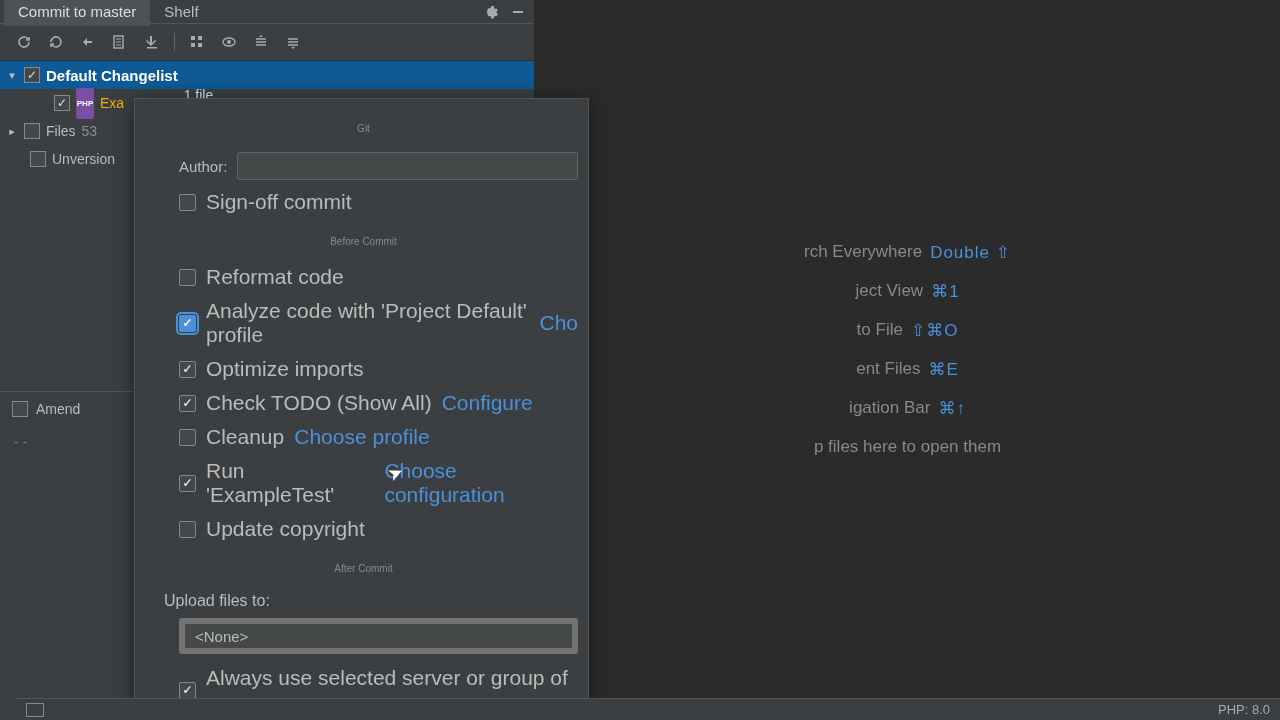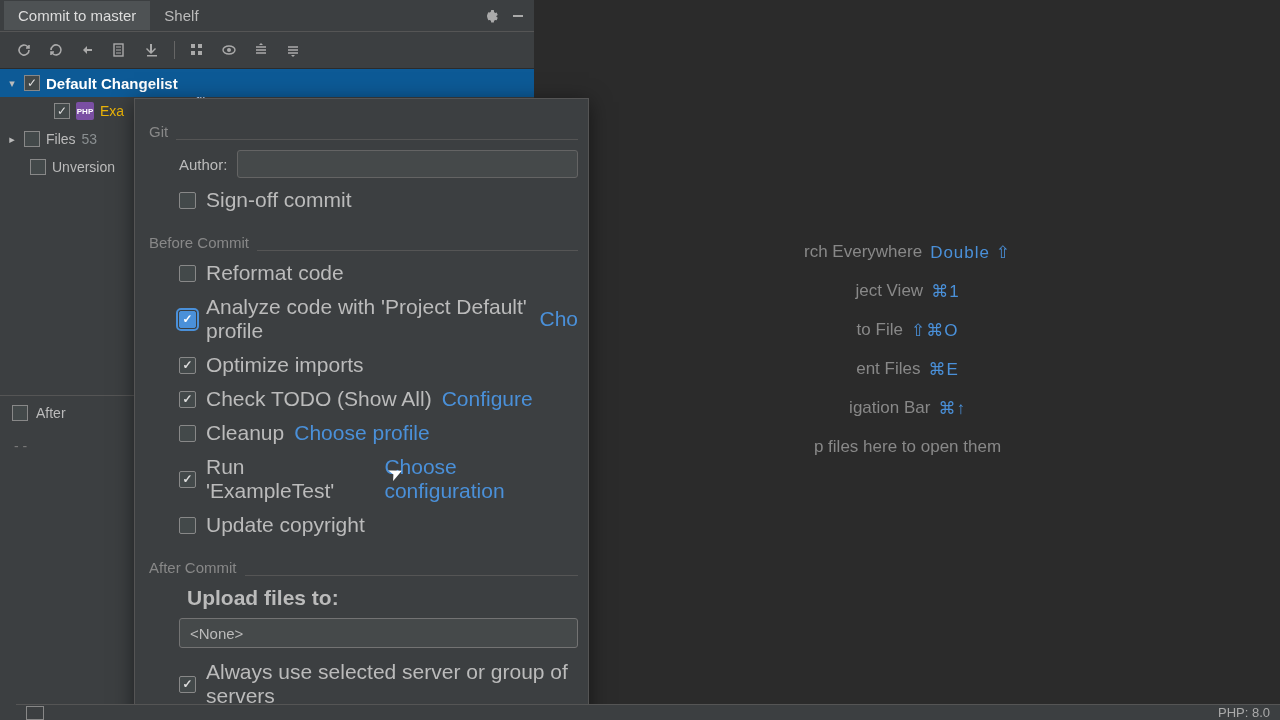--- a/index.html
+++ b/index.html
@@ -2,40 +2,40 @@
 <html><head>
 <meta charset="utf-8">
 <style>
 * { margin: 0; padding: 0; box-sizing: border-box; font-family: -apple-system, "Segoe UI", sans-serif; }
 body { background: #2b2b2b; color: #bbbbbb; width: 1280px; height: 720px; overflow: hidden; position: relative; font-size: 14px; }
 
 
 .commit-panel { position: absolute; left: 0; top: 0; width: 535px; height: 100%; background: #3c3f41; border-right: 1px solid #2b2b2b; display: flex; flex-direction: column; }
 
 
-.tabs-header { display: flex; align-items: center; height: 32px; padding: 0 4px; border-bottom: 1px solid #555; }
+.tabs-header { display: flex; align-items: center; height: 24px; padding: 0 4px; border-bottom: 1px solid #555; }
 .tab { padding: 6px 14px; color: #bbb; cursor: pointer; font-size: 15px; }
 .tab.active { background: #4e5254; color: #ddd; }
 .tabs-spacer { flex: 1; }
 .tabs-header .icon-btn { width: 24px; height: 24px; display: flex; align-items: center; justify-content: center; margin-left: 4px; cursor: pointer; }
 
 
 .toolbar { display: flex; align-items: center; gap: 12px; padding: 8px 14px; border-bottom: 1px solid #2b2b2b; }
 .toolbar .ticon { width: 20px; height: 20px; display: flex; align-items: center; justify-content: center; color: #aaa; cursor: pointer; }
 
 
 .tree { flex: 0 0 auto; }
 .tree-row { display: flex; align-items: center; height: 28px; padding-left: 6px; gap: 6px; }
 .tree-row.selected { background: #0d5a96; color: #fff; }
 .tree-row.selected .bold { color: #fff; }
 .tree-row.child1 { padding-left: 54px; }
 .tree-row .chev { width: 12px; text-align: center; color: #bbb; font-size: 11px; }
 .tree-row .cb { width: 16px; height: 16px; border: 1px solid #888; background: #43494a; display: flex; align-items: center; justify-content: center; font-size: 12px; }
 .tree-row .cb.chk::after { content: "✓"; color: #ddd; }
-.tree-row .file-ico { width: 18px; height: 18px; background: #7a4fa3; color: #fff; font-size: 8px; font-weight: bold; display: flex; align-items: center; justify-content: center; border-radius: 2px; }
+.tree-row .file-ico { width: 18px; height: 31px; background: #7a4fa3; color: #fff; font-size: 8px; font-weight: bold; display: flex; align-items: center; justify-content: center; border-radius: 2px; }
 .bold { font-weight: 600; color: #ddd; font-size:15px;}
 .faded { color: #8a8f91; }
 .green-file { color: #eab308; }
 
 
 .tree-fill { flex: 1; }
 
 
 .amend-row { display: flex; align-items: center; gap: 8px; padding: 8px 12px; border-top: 1px solid #555; }
 .square-cb { width: 16px; height: 16px; border: 1px solid #888; background: #43494a; }
@@ -48,40 +48,40 @@
 .btn { background: #4c5052; border: 1px solid #5e6366; color: #ddd; padding: 6px 16px; border-radius: 4px; font-size: 15px; cursor: pointer; }
 .btn.small { padding: 6px 8px; }
 
 
 .editor-area { position: absolute; left: 535px; right: 0; top: 0; bottom: 22px; background: #2b2b2b; display: flex; flex-direction: column; align-items: center; justify-content: center; gap: 18px; }
 .hint { color: #888; font-size: 17px; display: flex; gap: 8px; }
 .shortcut { color: #4a90d9; letter-spacing: 1px; }
 
 
 .popup { position: absolute; left: 134px; top: 98px; width: 455px; background: #3c3f41; border: 1px solid #555; box-shadow: 0 4px 20px rgba(0,0,0,0.5); padding: 16px 10px 14px 14px; overflow: hidden; }
-.section-head { display: flex; align-items: flex-end; gap: 8px; color: #888; font-size: 15px; margin: 8px 0 10px 0; }
+.section-head { display: flex; align-items: center; gap: 8px; color: #888; font-size: 10px; margin: 8px 0 10px 0; flex-direction: column; }
 .section-head .rule { flex: 1; height: 1px; background: #555; }
 .fld-row { display: flex; align-items: center; gap: 10px; margin: 10px 0 10px 30px; }
 .fld-row label { color: #bbb; font-size:15px; }
 .text-input { flex: 1; height: 28px; background: #45494a; border: 1px solid #646464; border-radius: 3px; padding: 0 6px; color: #ddd; }
 .opt-row { display: flex; align-items: center; gap: 10px; margin: 10px 0 10px 30px; font-size:21px; }
 .opt-row .pcb { width: 17px; height: 17px; border: 1px solid #888; background: #43494a; display: flex; align-items: center; justify-content: center; border-radius: 2px; flex-shrink: 0; }
 .opt-row .pcb.chk { background: #4a90d9; border-color: #4a90d9; }
 .opt-row .pcb.chk::after { content: "✓"; color: #fff; font-size: 12px; font-weight: bold; }
 .opt-row .pcb.light.chk { background: #43494a; border-color: #888; }
 .opt-row .pcb.light.chk::after { color: #ddd; }
 .pcb.hlbox { outline: 2px solid #4a90d9; outline-offset: 1px; }
 .link { color: #4a90d9; cursor: pointer; }
-.select-box { margin: 8px 0 12px 30px; height: 30px; background: #45494a; border: 1px solid #737373; border-radius: 3px; display: flex; align-items: center; padding: 12px 10px; color: #bbb; font-size:15px; }
+.select-box { margin: 8px 0 12px 30px; height: 30px; background: #45494a; border: 6px solid #737373; border-radius: 3px; display: flex; align-items: center; padding: 12px 10px; color: #bbb; font-size:15px; }
 
 
 .cursor-arrow { position: absolute; left: 388px; top: 462px; pointer-events: none; font-size: 18px; color: #fff; transform: rotate(-25deg); z-index: 500; }
 
 
-.status-bar { position: absolute; left: 16px; bottom: 0; right: 0; height: 16px; background: #3c3f41; border-top: 1px solid #555; display: flex; align-items: center; padding: 0 10px; font-size: 13px; color: #aaa; }
+.status-bar { position: absolute; left: 16px; bottom: 0; right: 0; height: 22px; background: #3c3f41; border-top: 1px solid #555; display: flex; align-items: center; padding: 0 10px; font-size: 13px; color: #aaa; }
 .status-spacer { flex: 1; }
 .status-ico { width: 18px; height: 14px; border: 1px solid #888; margin-right: 6px; }
 
 svg { display: block; }
 </style>
 </head>
 <body>
 
 <div class="commit-panel">
 
@@ -178,21 +178,21 @@
     <div class="tree-row" style="padding-left:30px;">
       <span class="cb"></span>
       <span>Unversion</span>
     </div>
   </div>
 
   <div class="tree-fill"></div>
 
   <div class="amend-row">
     <span class="square-cb"></span>
-    <span>After</span>
+    <span>Amend</span>
     <span style="margin-left:auto;">
       <svg width="18" height="18" viewBox="0 0 16 16">
           <circle cx="8" cy="8" r="6" fill="none" stroke="#aaa" stroke-width="1.4"></circle>
           <path stroke="#aaa" stroke-width="1.4" d="M8 5v3l2 2"></path>
         </svg>
     </span>
   </div>
 
   <div class="msg-area">- -</div>
 
@@ -282,21 +282,21 @@
   <div class="opt-row">
     <span class="pcb"></span>
     <span>Update copyright</span>
   </div>
 
   <div class="section-head" style="margin-top:22px;">
       <span>After Commit</span>
       <span class="rule"></span>
     </div>
 
-  <div style="margin:6px 0 0 38px; font-size:21px;font-weight:bold;">Upload files to:</div>
+  <div style="margin:6px 0 0 15px; font-size:16px;">Upload files to:</div>
   <div class="select-box">&lt;None&gt;</div>
 
   <div class="opt-row">
     <span class="pcb light chk"></span>
     <span>Always use selected server or group of servers</span>
   </div>
 </div>
 
 <div class="cursor-arrow">➤</div>
 

